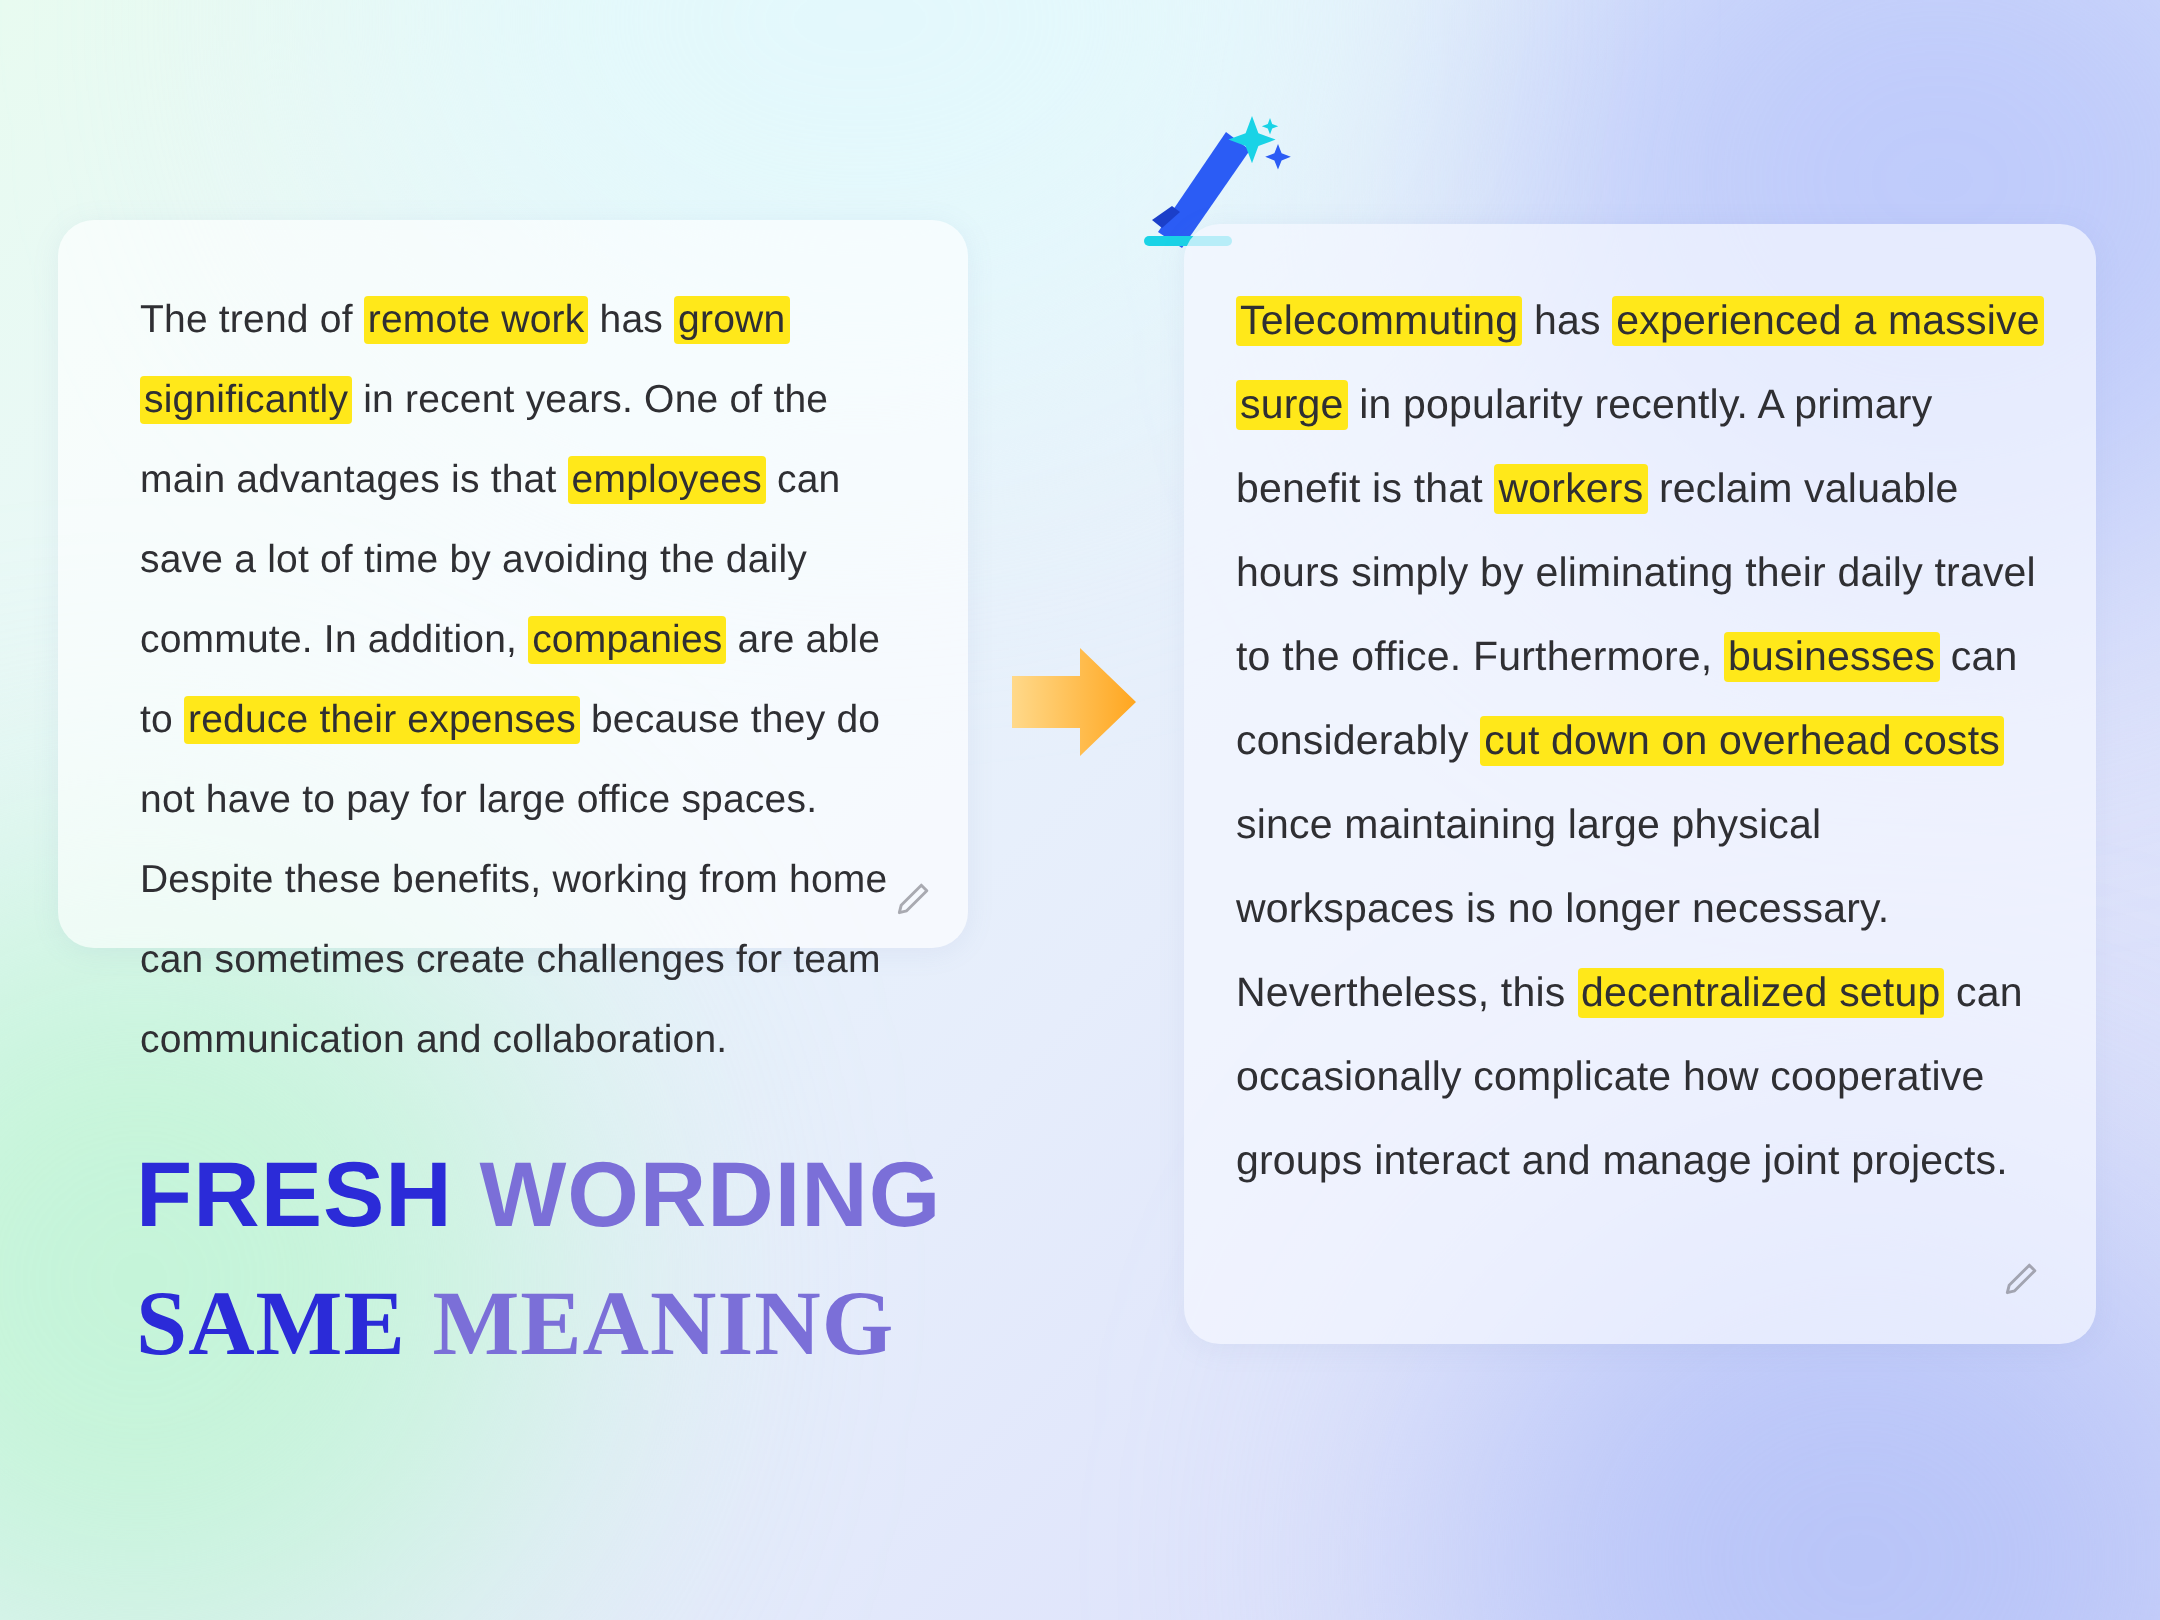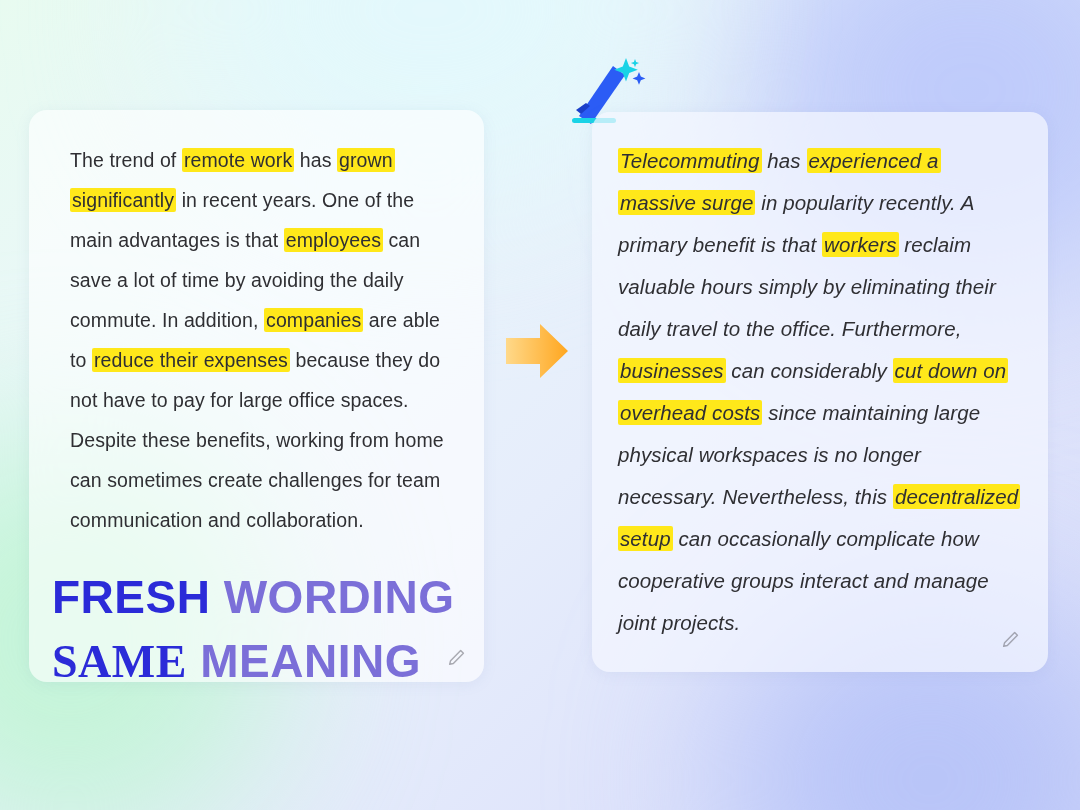--- a/index.html
+++ b/index.html
@@ -36,21 +36,21 @@
   
   .card {
     position: absolute;
     border-radius: 18px;
     box-sizing: border-box;
   }
   .card-left {
     left: 29px;
     top: 110px;
     width: 455px;
-    height: 572px;
+    height: 364px;
     background: rgba(255, 255, 255, 0.62);
     box-shadow: 0 2px 14px rgba(120, 140, 190, 0.10);
     padding: 30px 34px 8px 41px;
   }
   .card-right {
     left: 592px;
     top: 112px;
     width: 456px;
     height: 560px;
     background: rgba(244, 246, 255, 0.72);
@@ -60,21 +60,20 @@
 
   .para {
     font-size: 19.5px;
     line-height: 40px;
     color: #2f2f33;
     letter-spacing: 0.1px;
   }
   .card-right .para {
     font-size: 20.5px;
     line-height: 42px;
-    font-style: italic;
   }
 
   mark.hl {
     background: #ffe81a;
     color: #2f2f33;
     padding: 1px 2px;
     border-radius: 2px;
     box-decoration-break: clone;
     -webkit-box-decoration-break: clone;
   }
@@ -104,32 +103,32 @@
     position: absolute;
     left: 572px;
     top: 56px;
     width: 80px;
     height: 76px;
   }
 
   
   .headline {
     position: absolute;
-    left: 52px;
+    left: 68px;
     top: 565px;
     width: 470px;
     font-size: 46px;
     font-weight: bold;
     line-height: 64px;
     letter-spacing: 0.5px;
   }
   .headline .w1 { color: #2b2bd8; }
   .headline .w2 { color: #7b6fd8; }
   .headline .w3 { color: #2b2bd8; font-family: Liberation Serif, serif; }
-  .headline .w4 { color: #7b6fd8; }
+  .headline .w4 { color: #7b6fd8; font-family: Liberation Serif, serif; }
   .headline .line { display: block; white-space: nowrap; }
 </style>
 </head>
 <body>
 
 <div class="stage">
   <div class="bloom a"></div>
   <div class="bloom b"></div>
   <div class="bloom c"></div>
   <div class="bloom d"></div>

